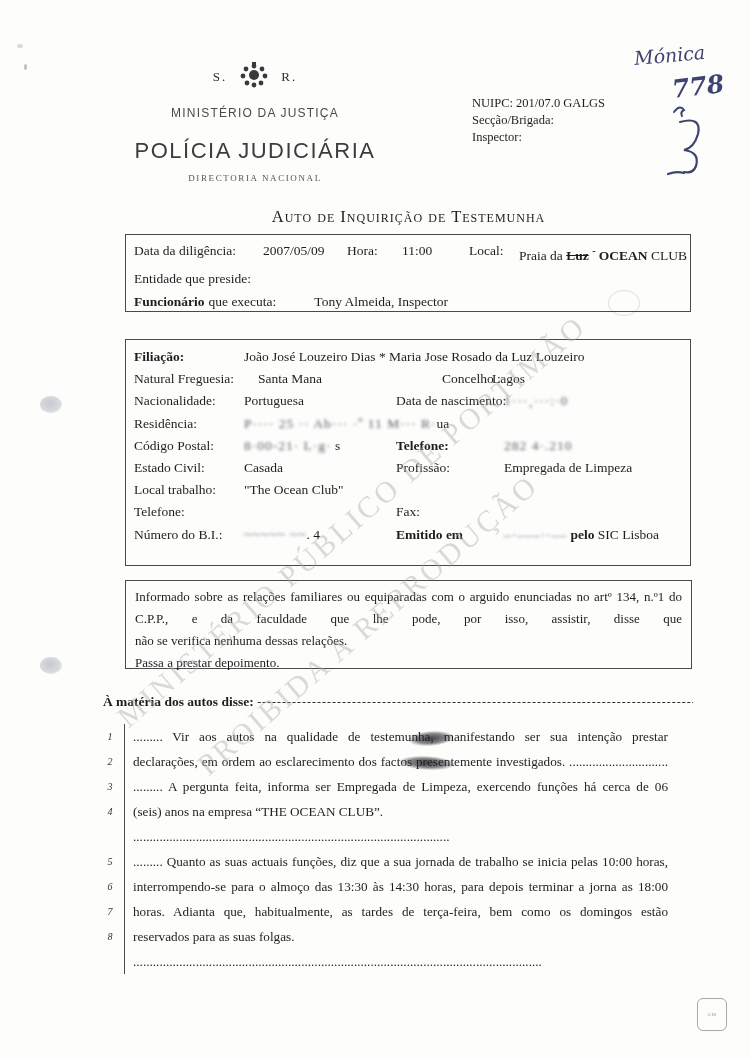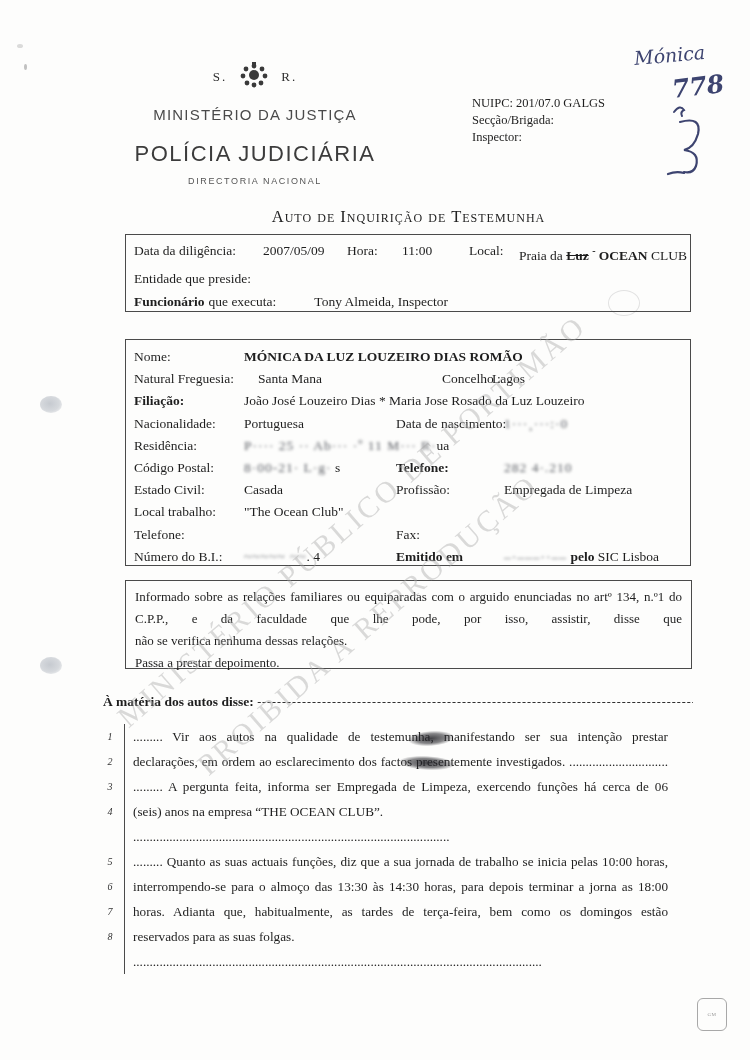--- a/index.html
+++ b/index.html
@@ -5,23 +5,23 @@
   html,body{margin:0;padding:0;background:#e8e8e8;}
   .page{
     position:relative;width:750px;height:1060px;margin:0 auto;
     background:#fdfdfc;overflow:hidden;
     font-family:"Liberation Serif", serif;color:#1e1e1e;
   }
   .abs{position:absolute;}
   
   .hdr-left{left:110px;top:62px;width:290px;text-align:center;}
   .crest-line{font-size:13px;color:#2f2f2f;letter-spacing:2px;display:flex;align-items:center;justify-content:center;gap:10px;}
-  .ministry{margin-top:14px;font-family:"Liberation Sans",sans-serif;font-size:15px;letter-spacing:1.2px;color:#4a4a4a;}
+  .ministry{margin-top:14px;font-family:"Liberation Sans",sans-serif;font-size:12px;letter-spacing:1.2px;color:#4a4a4a;}
   .agency{margin-top:18px;font-family:"Liberation Sans",sans-serif;font-size:22px;letter-spacing:1.5px;color:#3c3c3c;}
-  .directorate{margin-top:9px;font-family:Liberation Sans, sans-serif;font-size:9px;letter-spacing:1.6px;color:#555;}
+  .directorate{margin-top:9px;font-family:Liberation Serif, serif;font-size:9px;letter-spacing:1.6px;color:#555;}
   .case-block{left:472px;top:95px;font-size:12.5px;line-height:17px;}
   .case-block .b{font-weight:normal;}
   
   .hand{color:#3d4470;font-family:"DejaVu Serif",serif;font-style:italic;}
   .hand-name{left:634px;top:44px;font-size:19px;transform:rotate(-5deg);}
   .hand-num{left:672px;top:72px;font-size:25px;transform:rotate(-7deg);font-weight:bold;}
   
   .doc-title{left:125px;top:207px;width:567px;text-align:center;
     font-variant:small-caps;font-weight:normal;font-size:16.5px;letter-spacing:1px;color:#222;}
   
@@ -140,32 +140,28 @@
     </div>
     <div class="row1">
       <span class="bold">Funcionário</span>
       <span style="margin-left:4px;">que executa:</span>
       <span style="margin-left:38px;">Tony Almeida, Inspector</span>
     </div>
   </div>
 
   <div class="abs box box2">
     <div class="grid-row">
-      <span>Nome:</span>
-      <span class="span3 bold">MÓNICA DA LUZ LOUZEIRO DIAS ROMÃO</span>
+      <span class="bold">Filiação:</span>
+      <span class="span3">João José Louzeiro Dias * Maria Jose Rosado da Luz Louzeiro</span>
     </div>
     <div class="grid-row">
       <span>Natural Freguesia:</span>
       <span style="padding-left:14px;">Santa Mana</span>
       <span style="padding-left:46px;">Concelho :</span>
       <span>Lagos</span>
-    </div>
-    <div class="grid-row">
-      <span class="bold">Filiação:</span>
-      <span class="span3">João José Louzeiro Dias * Maria Jose Rosado da Luz Louzeiro</span>
     </div>
     <div class="grid-row">
       <span>Nacionalidade:</span>
       <span>Portuguesa</span>
       <span>Data de nascimento:</span>
       <span class="blur" style="padding-left:12px;">1···¸···:·0</span>
     </div>
     <div class="grid-row">
       <span>Residência:</span>
       <span class="span3"><span class="blur">P···· 25 ·· Ab··· ·º 11 M··· R·</span><span>ua</span></span>

